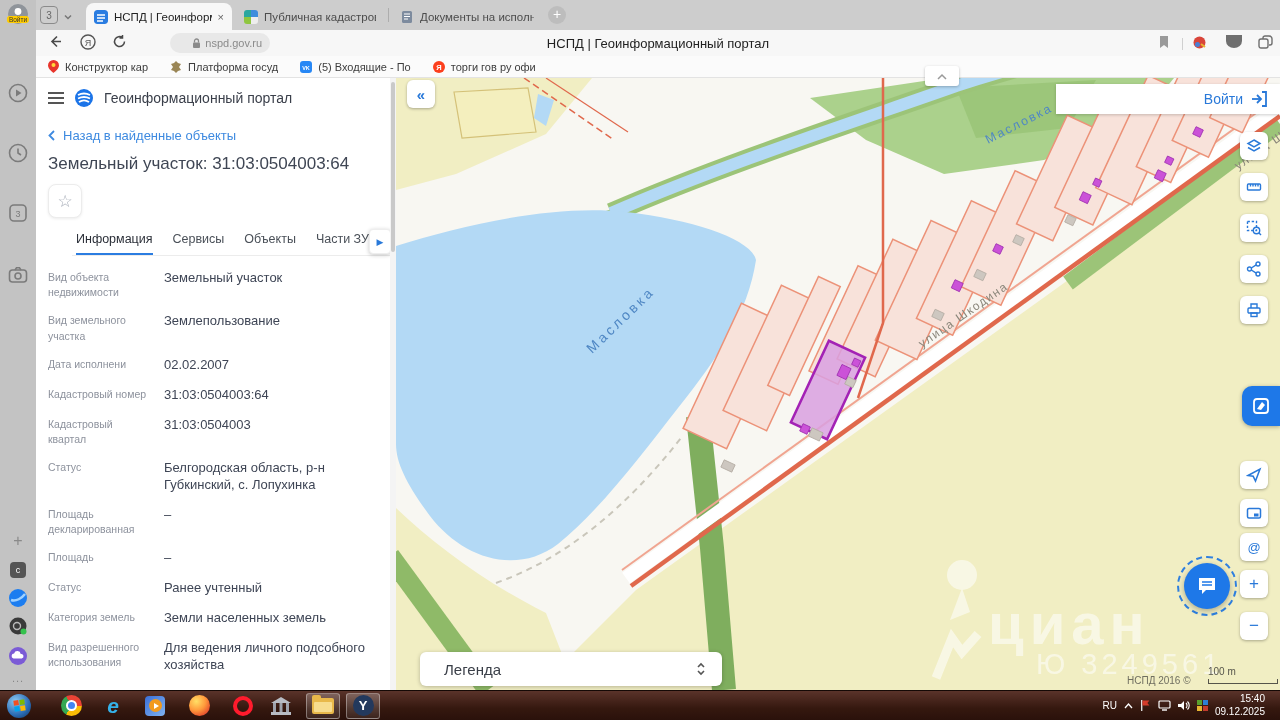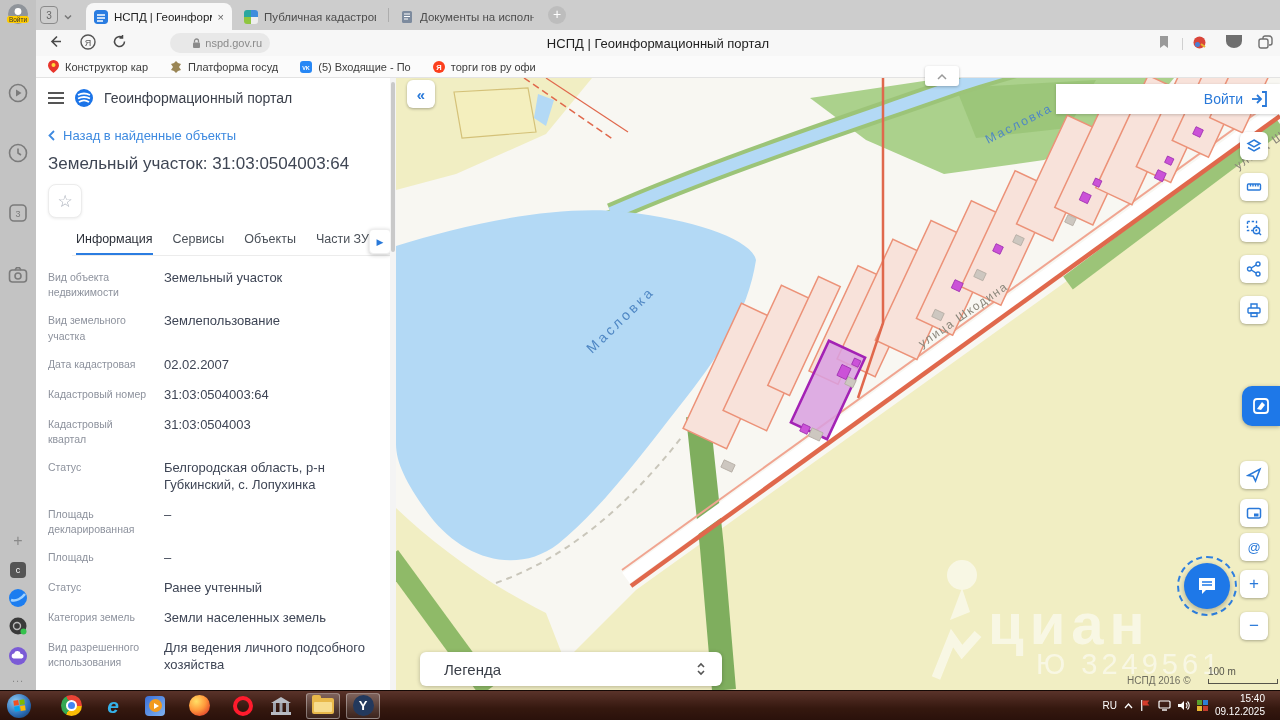--- a/index.html
+++ b/index.html
@@ -295,21 +295,21 @@
     <div class="fields">
       <div class="fr">
           <div class="fl">Вид объекта недвижимости</div>
           <div class="fv">Земельный участок</div>
         </div>
       <div class="fr">
           <div class="fl">Вид земельного участка</div>
           <div class="fv">Землепользование</div>
         </div>
       <div class="fr">
-          <div class="fl">Дата кадастровая</div>
+          <div class="fl">Дата исполнени</div>
           <div class="fv">02.02.2007</div>
         </div>
       <div class="fr">
           <div class="fl">Кадастровый номер</div>
           <div class="fv">31:03:0504003:64</div>
         </div>
       <div class="fr">
           <div class="fl">Кадастровый квартал</div>
           <div class="fv">31:03:0504003</div>
         </div>

